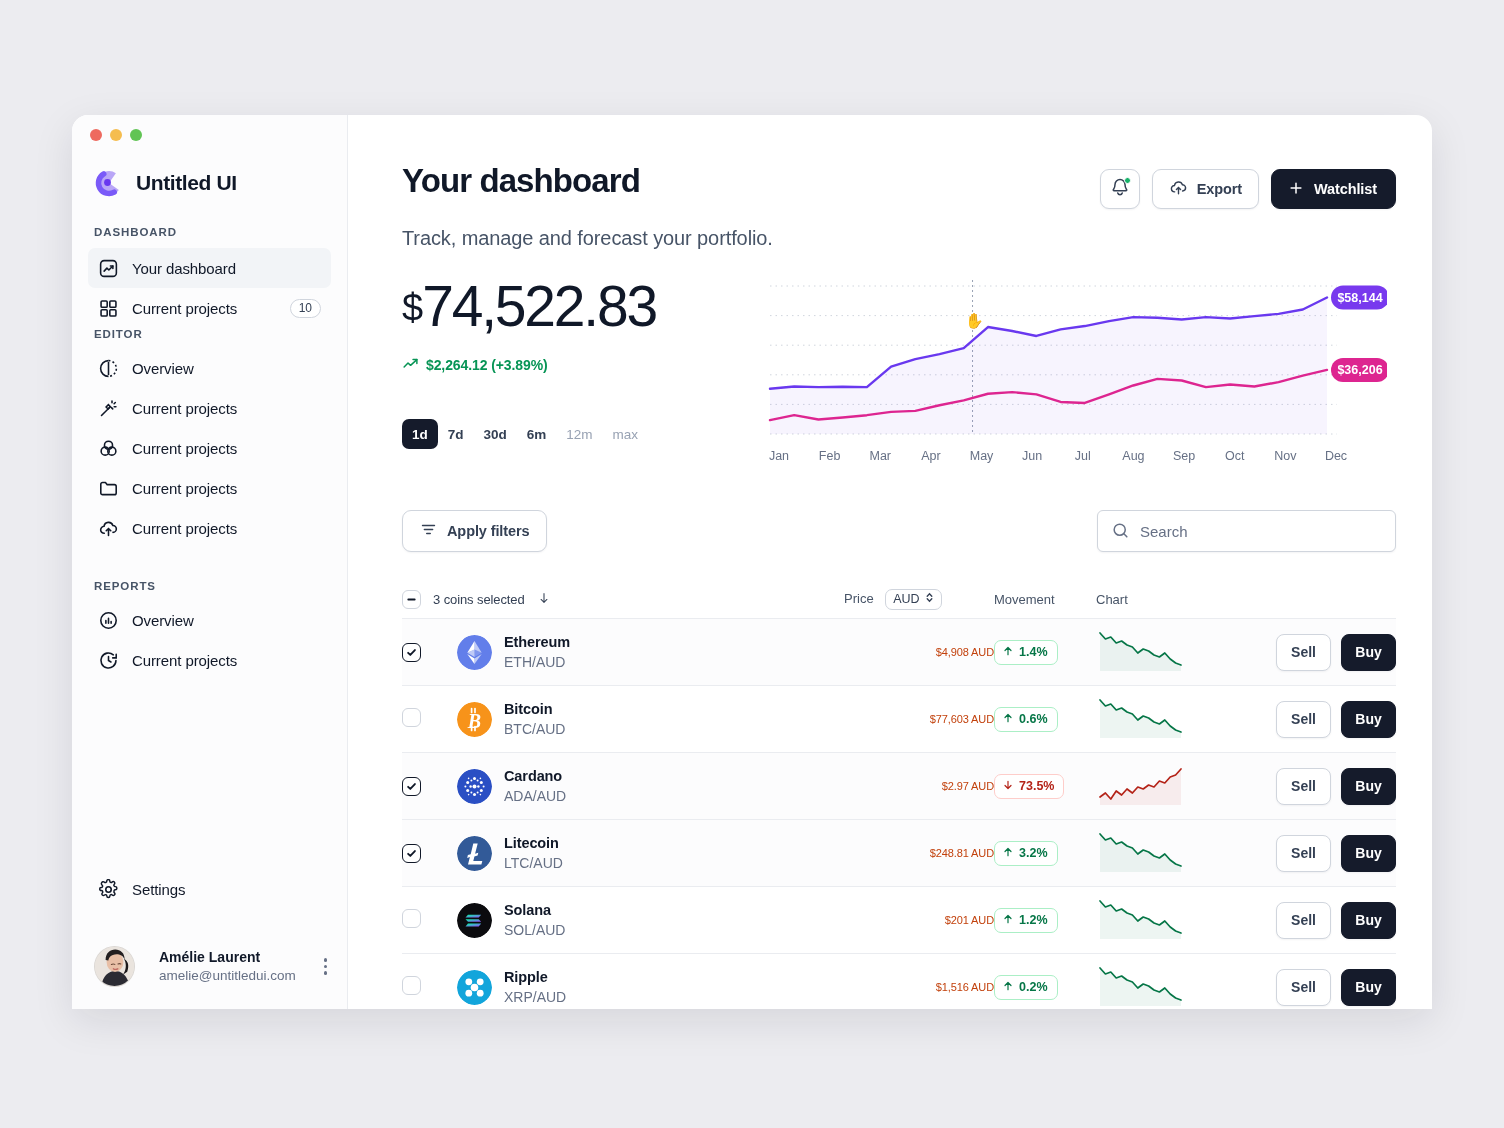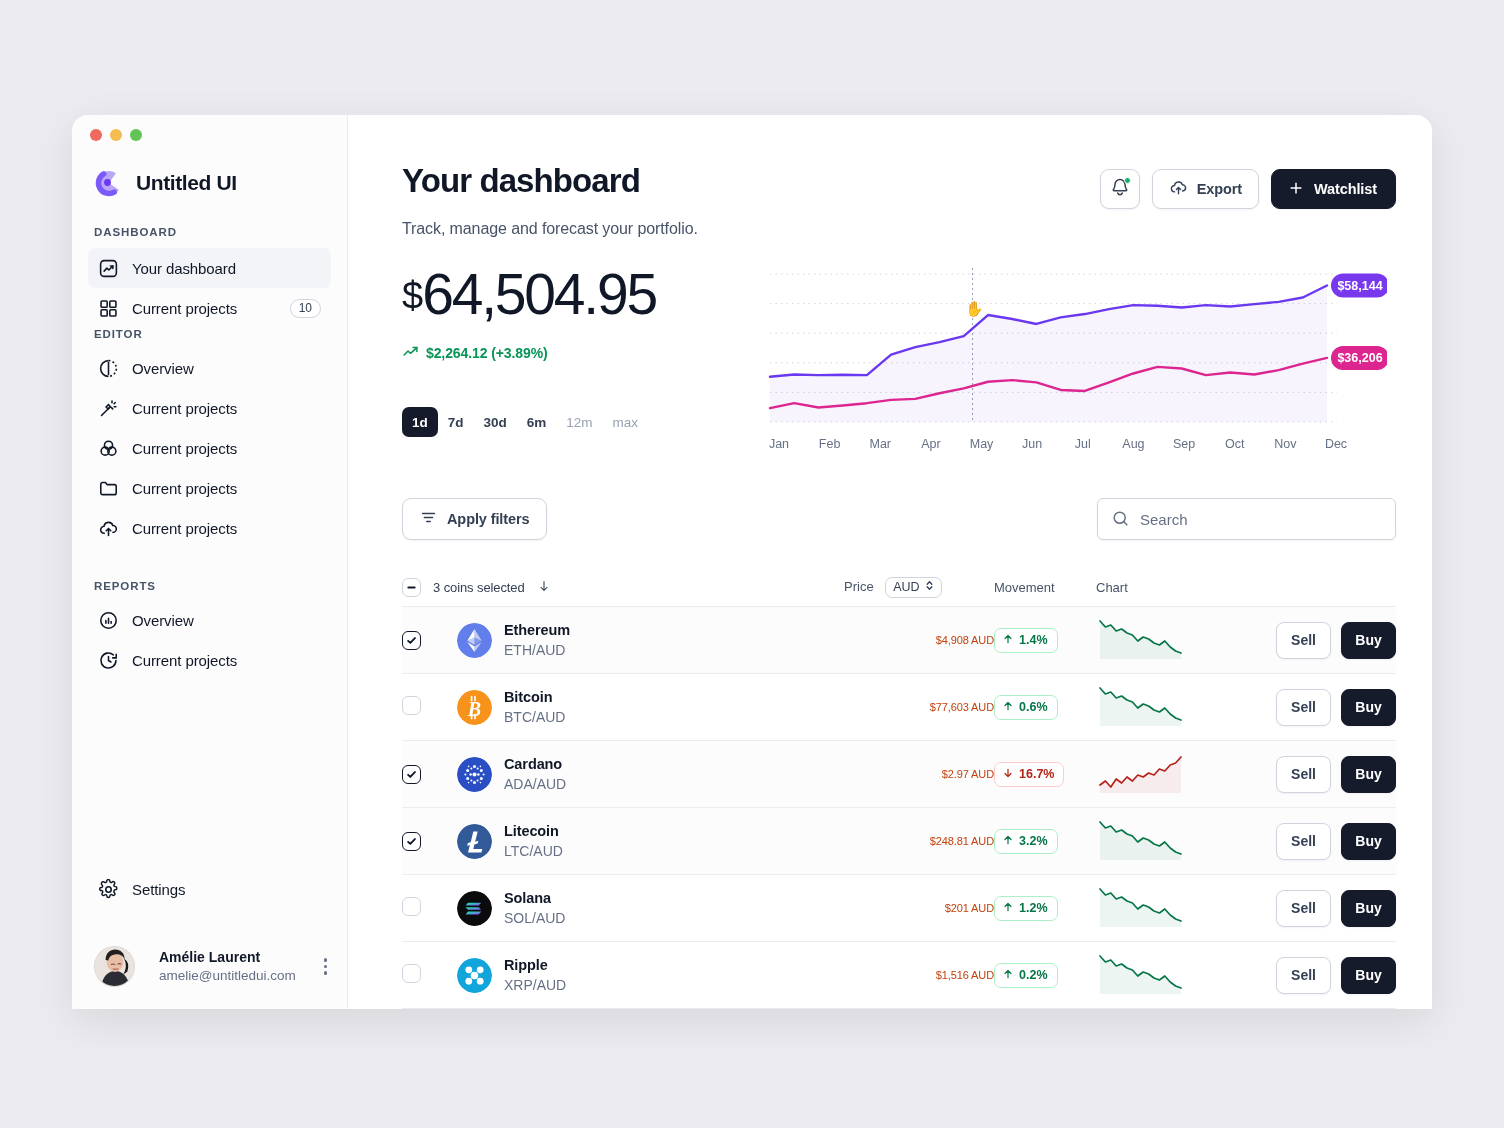--- a/index.html
+++ b/index.html
@@ -77,21 +77,21 @@
   }
   .pname { font-size: 14px; font-weight: 700; color: #101828; line-height: 1.35; }
   .pmail { font-size: 13.5px; color: #667085; line-height: 1.35; }
   .kebab { margin-left: auto; display: flex; flex-direction: column; gap: 3px; cursor: pointer; padding: 4px; }
   .kebab i { width: 3.5px; height: 3.5px; border-radius: 50%; background: #667085; display: block; }
 
   
   .main { flex: 1; position: relative; padding: 0; min-width: 0; }
   .page-head { padding: 48px 36px 0 54px; display: flex; align-items: flex-start; }
   h1.title { font-size: 33px; font-weight: 700; color: #101828; letter-spacing: -0.9px; line-height: 1.1; }
-  .subtitle { font-size: 16px; color: #475467; margin-top: 21px; letter-spacing: -0.1px; }
+  .subtitle { font-size: 20px; color: #475467; margin-top: 28px; letter-spacing: -0.1px; }
   .head-actions { margin-left: auto; display: flex; align-items: center; gap: 12px; padding-top: 6px; }
   .icon-btn {
     width: 40px; height: 40px; border: 1px solid #D0D5DD; background: #fff;
     border-radius: 9px; display: flex; align-items: center; justify-content: center;
     position: relative; cursor: pointer; box-shadow: 0 1px 2px rgba(16,24,40,.05);
   }
   .notif-dot { position: absolute; top: 7px; right: 8px; width: 7px; height: 7px; border-radius: 50%; background: #17B26A; border: 1.5px solid #fff; }
   .btn {
     height: 40px; border-radius: 9px; display: inline-flex; align-items: center;
     gap: 9px; padding: 0 16px; font-size: 14.5px; font-weight: 600; cursor: pointer;
@@ -377,21 +377,21 @@
                 <path d="M12 5.5v13M5.5 12h13"></path>
               </svg>
           </span>
           <span>Watchlist</span>
         </div>
       </div>
     </div>
 
     <div class="band">
       <div class="value-col">
-        <div class="big-value"><span class="cur">$</span><span>64,504.95</span></div>
+        <div class="big-value"><span class="cur">$</span><span>74,522.83</span></div>
         <div class="delta">
           <span>
             <svg width="17" height="17" viewBox="0 0 24 24" fill="none" stroke="#079455" stroke-width="2.1" stroke-linecap="round" stroke-linejoin="round">
                 <path d="M3 17l5.5-5.8 3.6 3.4L21 6.5"></path>
                 <path d="M15.6 6.5H21v5.4"></path>
               </svg>
           </span>
           <span>$2,264.12 (+3.89%)</span>
         </div>
         <div class="ranges">
@@ -599,21 +599,21 @@
           <span class="coin-name" style="display:block">Cardano</span>
           <span class="coin-pair" style="display:block">ADA/AUD</span>
         </span>
       </div>
       <div class="col-price price">$2.97 AUD</div>
       <div class="col-move">
         <span class="badge down">
           <span><svg width="12" height="12" viewBox="0 0 24 24" fill="none" stroke="#B42318" stroke-width="2.4" stroke-linecap="round" stroke-linejoin="round">
                     <path d="M12 4.5V19M6 13l6 6 6-6"></path>
                   </svg></span>
-          <span>16.7%</span>
+          <span>73.5%</span>
         </span>
       </div>
       <div class="col-chart">
               <svg class="spark" viewBox="0 0 88 42">
       <path d="M4.0 32.0 L9.4 28.0 L14.8 34.0 L20.2 26.0 L25.6 30.0 L31.0 24.0 L36.4 28.0 L41.8 22.0 L47.2 24.0 L52.6 20.0 L58.0 22.0 L63.4 16.0 L68.8 18.0 L74.2 12.0 L79.6 10.0 L85.0 4.0 L 85 40 L 4 40 Z" fill="#B42318" opacity="0.07"></path>
       <path d="M4.0 32.0 L9.4 28.0 L14.8 34.0 L20.2 26.0 L25.6 30.0 L31.0 24.0 L36.4 28.0 L41.8 22.0 L47.2 24.0 L52.6 20.0 L58.0 22.0 L63.4 16.0 L68.8 18.0 L74.2 12.0 L79.6 10.0 L85.0 4.0 " fill="none" stroke="#B42318" stroke-width="1.7" stroke-linejoin="round" stroke-linecap="round"></path>
               </svg>
             </div>
       <div class="col-actions actions">
         <span class="mini-btn sell">Sell</span>

